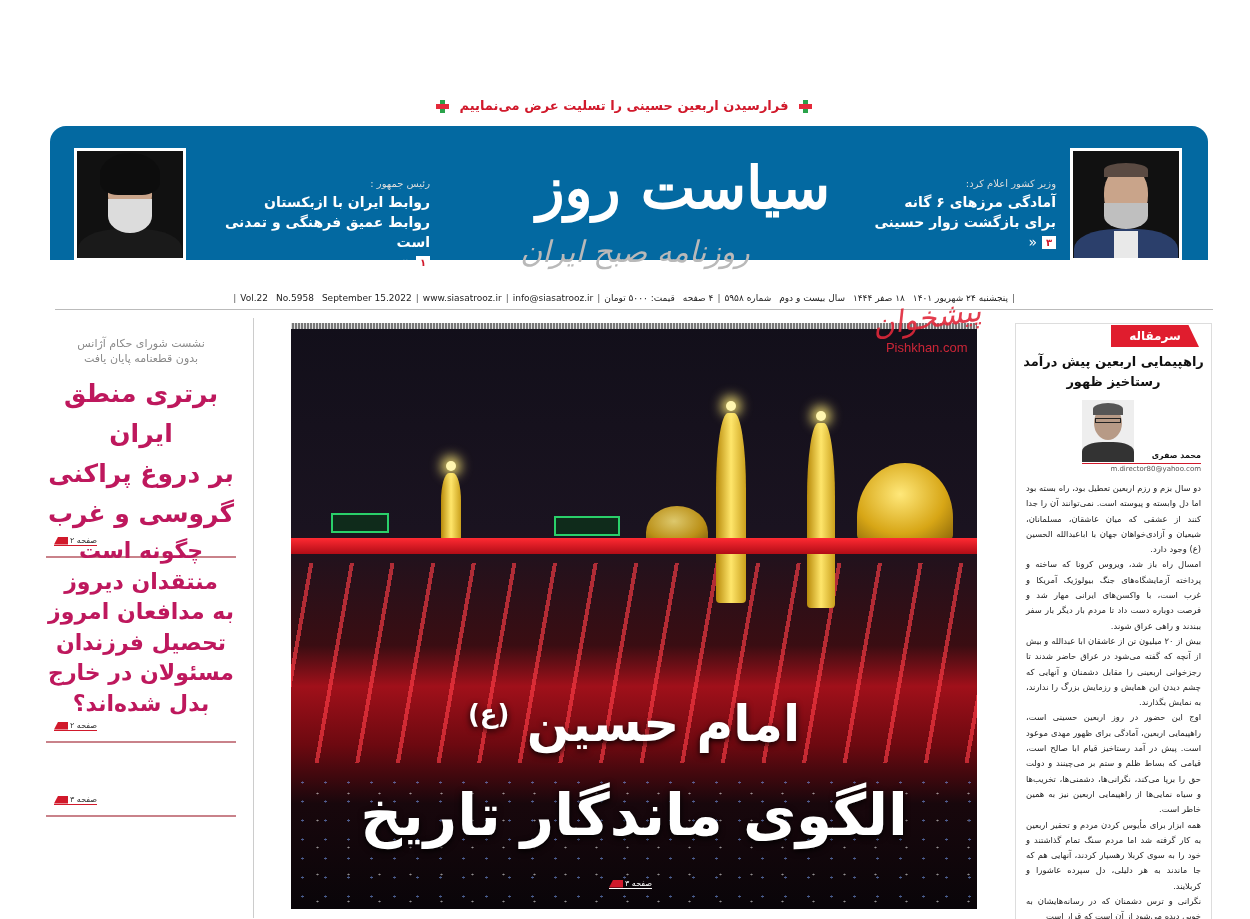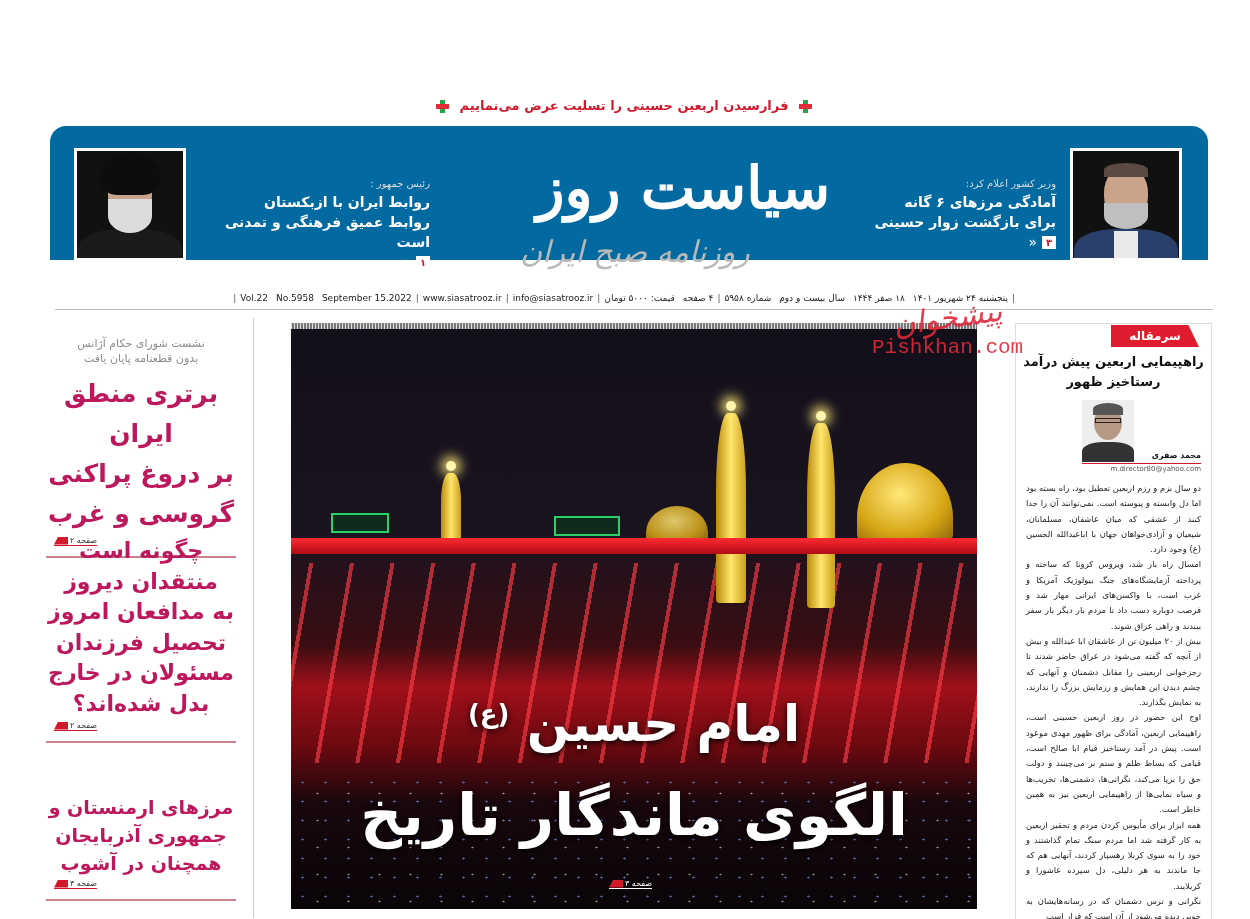--- a/index.html
+++ b/index.html
@@ -43,21 +43,21 @@
   
   .dateline { position: absolute; top: 290px; left: 250px; width: 765px; height: 16px; font-size: 9px; color: #222; display: flex; align-items: center; gap: 4px; white-space: nowrap; direction: rtl; }
   .dateline .dot { display: inline-block; width: 6px; height: 6px; border-radius: 50%; background: #d1192b; }
   .dateline .bar { color: #555; }
   .dateline .ltr { direction: ltr; }
   .hr-top { position: absolute; top: 309px; left: 55px; width: 1158px; height: 1px; background: #bbb; }
 
   
   .wm { position: absolute; left: 872px; top: 296px; color: #e0283a; text-align: center; opacity: 0.9; }
   .wm .fa { font-family: "DejaVu Serif", serif; font-size: 30px; font-style: italic; transform: rotate(-8deg); line-height: 44px; }
-  .wm .en { font-family: Liberation Mono, monospace; font-size: 21px; line-height: 16px; }
+  .wm .en { font-family: Liberation Sans, sans-serif; font-size: 13px; line-height: 16px; }
   .left-rule { position: absolute; left: 253px; top: 318px; width: 1px; height: 600px; background: #ccc; }
   .story { position: absolute; left: 42px; width: 198px; text-align: center; }
   .story .kicker { font-size: 11px; color: #8a8a8a; line-height: 15px; }
   .story .title { font-weight: bold; color: #be185d; }
   .story .pageref { position: relative; display: flex; justify-content: flex-start; align-items: center; direction: ltr; gap: 2px; margin-top: 2px; padding-left: 12px; }
   .pg-tag { display: inline-flex; align-items: center; font-size: 8px; color: #333; border-bottom: 1px solid #d1192b; direction: rtl; }
   .pg-tag .tri { width: 14px; height: 8px; background: #d1192b; clip-path: polygon(30% 0, 100% 0, 100% 100%, 0 100%); margin-right: 2px; }
   .story .sep { height: 2px; background: #c9828a; margin: 10px 4px 0 4px; }
 
   
@@ -210,25 +210,20 @@
   <div class="pageref">
     <span class="pg-tag">
         <span>صفحه ۲</span>
         <span class="tri"></span>
       </span>
   </div>
   <div class="sep"></div>
 </div>
 
 <div class="story" style="top:793px;">
-  <div class="title" style="font-size:19px;line-height:28px;">
-    <div>مرزهای ارمنستان و</div>
-    <div>جمهوری آذربایجان</div>
-    <div>همچنان در آشوب</div>
-  </div>
   <div class="pageref">
     <span class="pg-tag">
         <span>صفحه ۳</span>
         <span class="tri"></span>
       </span>
   </div>
   <div class="sep"></div>
 </div>
 
 <div class="left-rule"></div>

